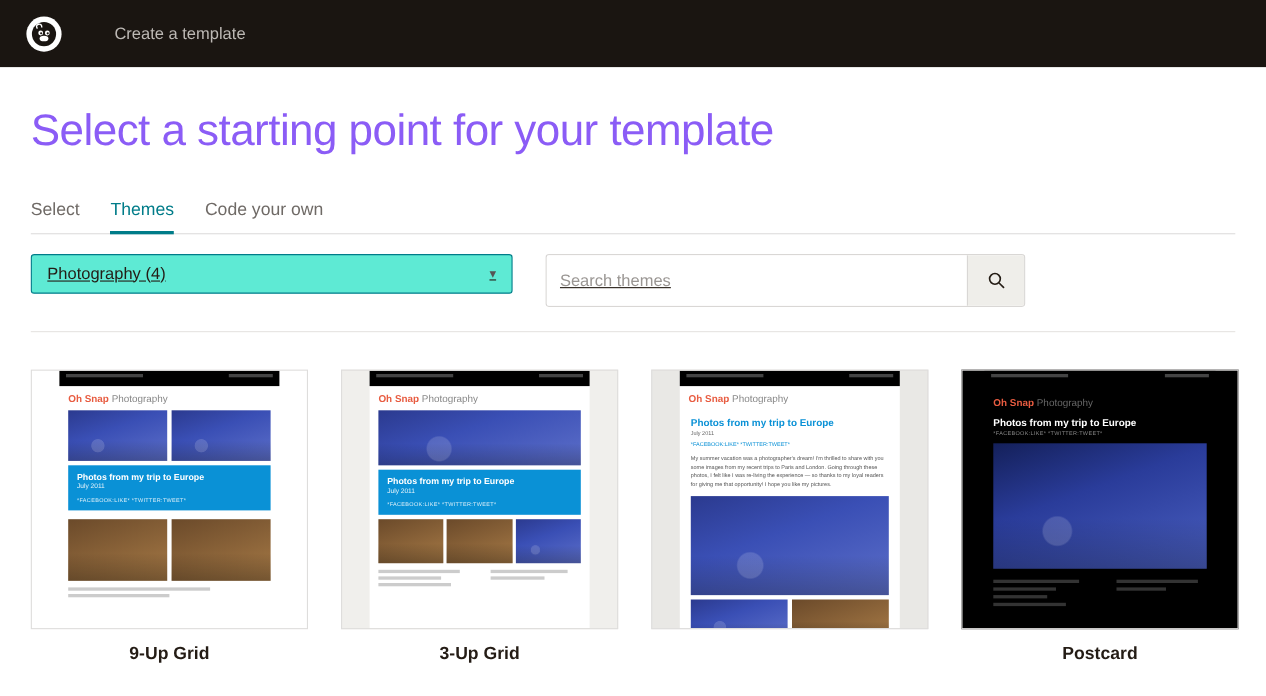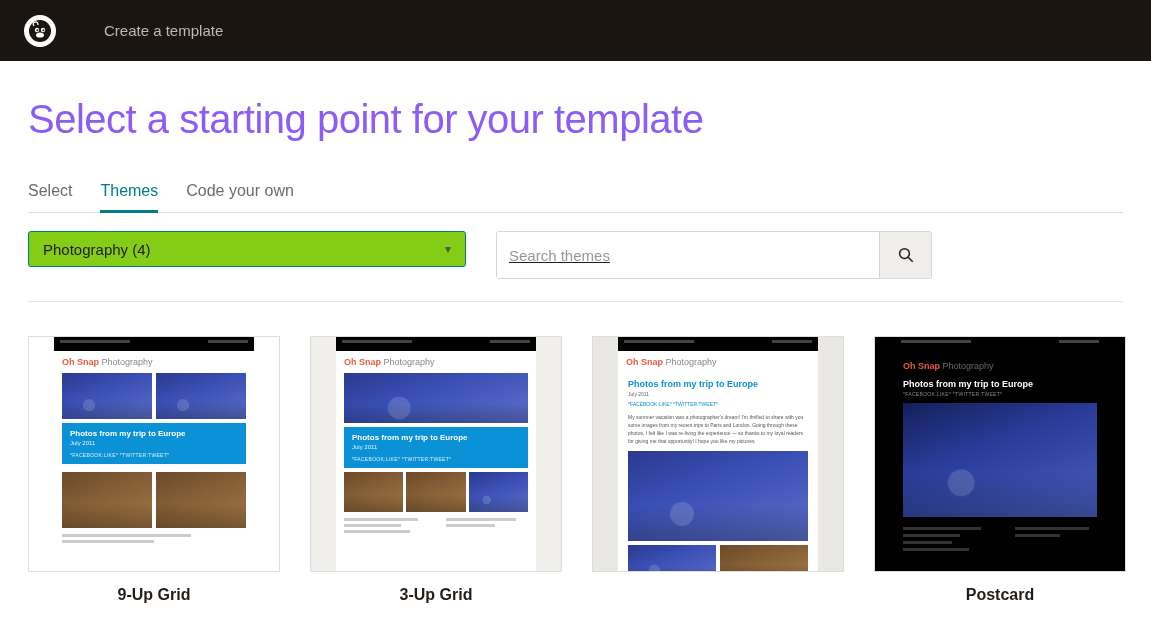--- a/index.html
+++ b/index.html
@@ -71,21 +71,22 @@
       height: 36px;
       border: 1.5px solid #007c89;
       border-radius: 3px;
       display: flex;
       align-items: center;
       justify-content: space-between;
       padding: 0 14px;
       font-size: 15px;
       color: #241c15;
       cursor: pointer;
-      background: #84cc16;
+      background: #5eead4;
+      text-decoration: underline;
     }
     .dropdown .chev { color: #555; font-size: 12px; }
     .search-wrap {
       flex: 0 0 436px;
       height: 48px;
       display: flex;
       border: 1px solid #d9d7d5;
       border-radius: 3px;
       overflow: hidden;
       text-decoration: underline;

